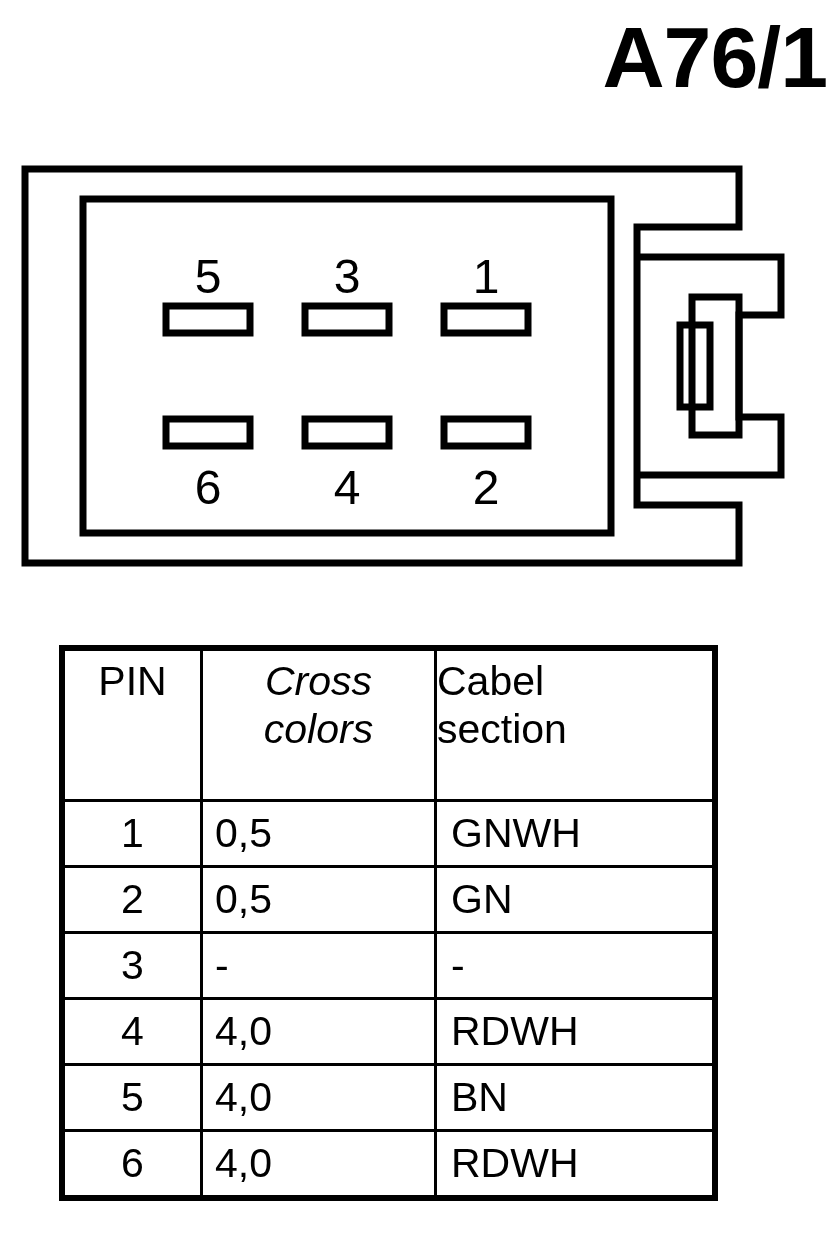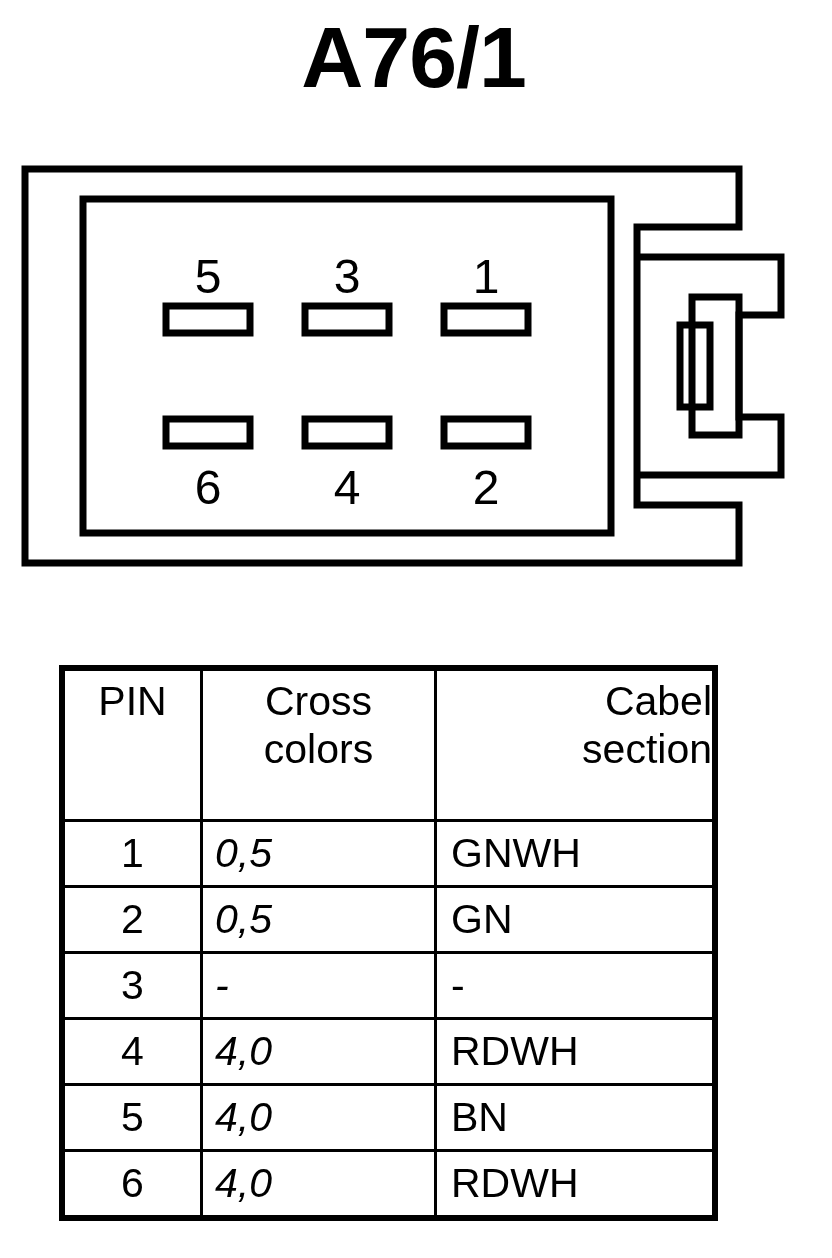--- a/index.html
+++ b/index.html
@@ -15,21 +15,21 @@
     color: #000000;
     overflow: hidden;
   }
 
   
   #title {
     position: absolute;
     left: 0;
     top: 14px;
     width: 827px;
-    text-align: center;
+    text-align: right;
     font-size: 86px;
     font-weight: bold;
     line-height: 1;
     letter-spacing: -1px;
   }
 
   
   #connector {
     position: absolute;
     left: 0;
@@ -43,21 +43,21 @@
     font-family: "Liberation Sans", sans-serif;
     font-size: 48px;
     fill: #000000;
     text-anchor: middle;
   }
 
   
   #pin-table {
     position: absolute;
     left: 62px;
-    top: 668px;
+    top: 648px;
     width: 650px;
     border-collapse: collapse;
     table-layout: fixed;
     background: #f97316;
   }
   #pin-table col.c-pin     { width: 138px; }
   #pin-table col.c-cross   { width: 234px; }
   #pin-table col.c-colors  { width: 278px; }
 
   #pin-table th,
@@ -75,29 +75,29 @@
     outline-offset: 0px;
   }
 
   #pin-table thead th {
     height: 142px;
     vertical-align: top;
     line-height: 1.18;
     padding-top: 6px;
   }
   #pin-table thead th.h-pin    { text-align: center; }
-  #pin-table thead th.h-cross  { text-align: center; }
-  #pin-table thead th.h-colors { text-align: right; }
+  #pin-table thead th.h-cross  { text-align: center; font-style: italic; }
+  #pin-table thead th.h-colors { text-align: left; }
 
   #pin-table tbody td {
     height: 63px;
     line-height: 63px;
   }
   #pin-table tbody td.d-pin    { text-align: center; }
-  #pin-table tbody td.d-cross  { text-align: left; padding-left: 12px; font-style: italic; }
+  #pin-table tbody td.d-cross  { text-align: left; padding-left: 12px; }
   #pin-table tbody td.d-colors { text-align: left; padding-left: 14px; margin-top: 30px; }
 </style>
 </head>
 <body>
 
 <div id="title">A76/1</div>
 
 <div id="connector">
   <svg width="832" height="460" viewBox="0 0 832 460">
 

